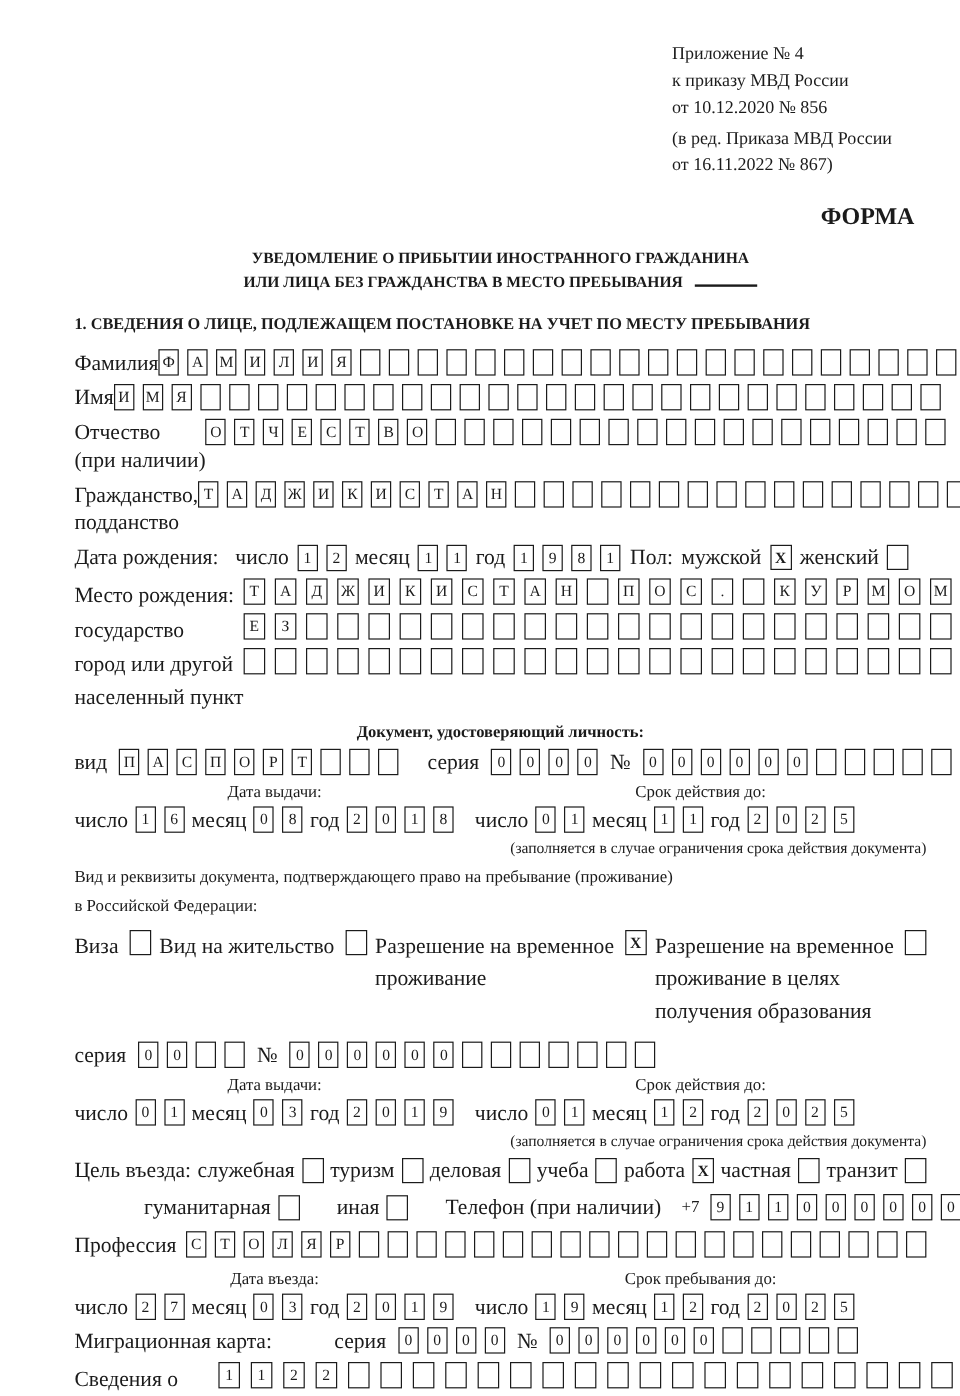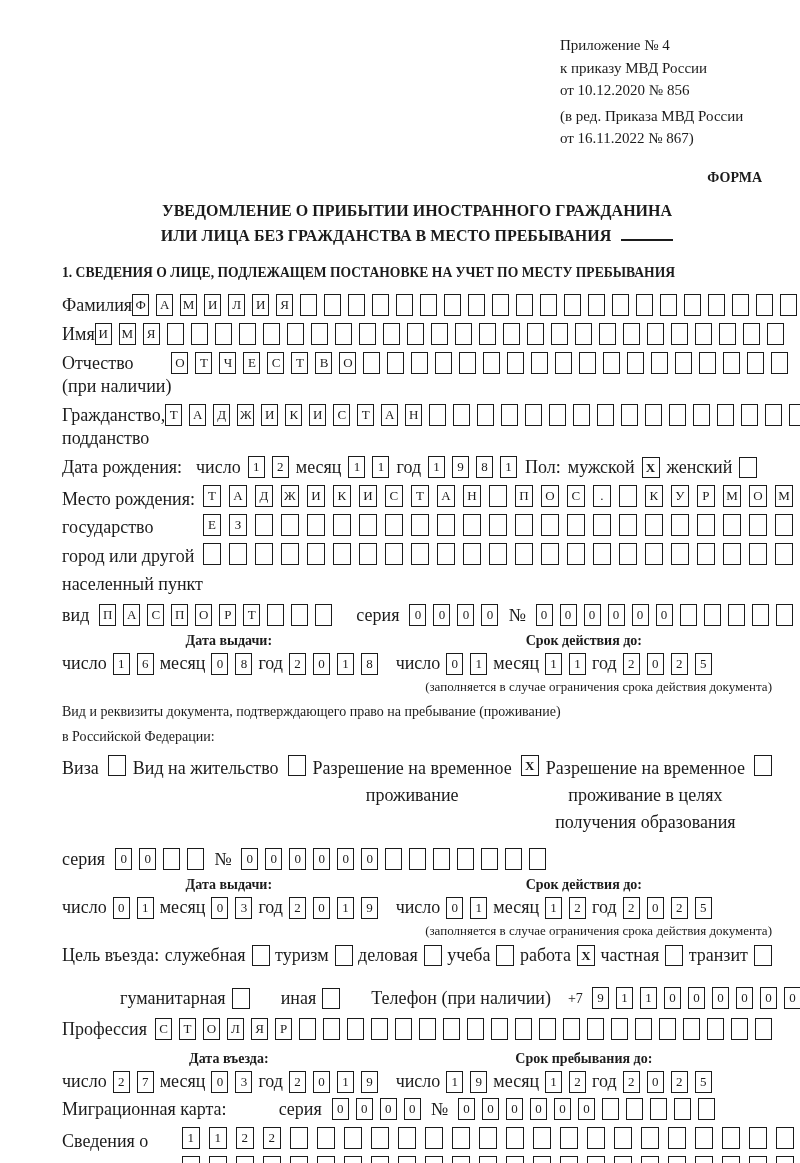--- a/index.html
+++ b/index.html
@@ -3,23 +3,23 @@
 <meta charset="utf-8">
 <style>
   html,body{margin:0;padding:0;}
   body{width:800px;height:1163px;background:#ffffff;color:#1b1b1b;
        font-family:"Liberation Serif","DejaVu Serif",serif;overflow:hidden;}
   .page{padding:34px 28px 0 62px;width:710px;}
   .ml{white-space:pre-line;}
   
   .hdr{margin-left:auto;width:212px;font-size:15px;line-height:1.5;}
   .hdr .rev{margin-top:3px;}
-  .forma{font-weight:bold;text-align:right;padding-right:10px;font-size:14px;margin:20px 0 12px;}
-  
-  .title{text-align:center;font-weight:bold;font-size:16px;line-height:1.6;margin-bottom:16px;}
+  .forma{font-weight:bold;text-align:right;padding-right:10px;font-size:20px;margin:20px 0 12px;}
+  
+  .title{text-align:center;font-weight:bold;font-size:13px;line-height:1.6;margin-bottom:16px;}
   .uline{display:inline-block;width:52px;border-bottom:2px solid #1b1b1b;margin-left:10px;}
   .sec{font-weight:bold;font-size:13.6px;margin-bottom:13px;}
   
   .row{display:flex;align-items:flex-start;margin-bottom:6px;}
   .lbl{font-size:18px;line-height:23px;flex:none;}
   .cells{display:flex;gap:7px;margin-left:auto;flex:none;}
   .cells.nil{margin-left:0;}
   .cell{width:15px;height:20px;border:1.6px solid #1b1b1b;text-align:center;
         line-height:20px;font-size:13px;flex:none;background:#fff;}
   .cb{width:16px;height:19px;border:1.6px solid #1b1b1b;display:inline-block;text-align:center;
@@ -35,30 +35,30 @@
   .grid .cells{gap:8px;margin-left:0;}
   .grid .cell{width:16px;}
   .grid.wide .cells{gap:9px;}
   
   .center-b{text-align:center;font-weight:bold;font-size:13.8px;margin:2px 0 6px;}
   
   .dp{display:flex;margin-bottom:5px;}
   .dp-col{flex:none;}
   .dp-col.left{width:47%;}
   .dp-col.right{width:53%;}
-  .dp-head{text-align:center;font-size:14px;margin-bottom:3px;font-weight:bold;}
+  .dp-head{text-align:center;font-size:14px;margin-bottom:3px;}
   .dp-row{display:flex;align-items:center;gap:6px;}
   .dp-note{font-size:13px;text-align:right;margin-top:4px;}
   .intro{font-size:14px;line-height:1.75;}
   
   .opts{display:flex;align-items:flex-start;justify-content:space-between;margin:6px 0 12px;}
   .opt{display:flex;align-items:flex-start;gap:9px;}
-  .opt .lbl{text-align:center;line-height:1.5;}
-  
-  .prow{display:flex;align-items:center;justify-content:space-between;margin-bottom:20px;}
+  .opt .lbl{line-height:1.5;}
+  
+  .prow{display:flex;align-items:center;justify-content:space-between;margin-bottom:8px;}
   .pitem{display:flex;align-items:center;gap:6px;}
   .prow2{display:flex;align-items:flex-start;gap:9px;margin:0 0 8px 58px;}
   .phone-pre{font-size:14px;margin-left:8px;}
   .gap40{margin-right:42px;}
   .mt10{margin-top:10px;}
 </style>
 </head>
 <body>
 
 <div class="page">
@@ -327,20 +327,21 @@
           <span class="cell"></span>
           <span class="cell"></span>
           <span class="cell"></span>
           <span class="cell"></span>
           <span class="cell"></span>
           <span class="cell"></span>
         </span>
     </span>
   </div>
 
+  <div class="center-b">Документ, удостоверяющий личность:</div>
 
   <div class="row" style="gap:10px;">
     <span class="lbl">вид</span>
     <span class="cells nil">
         <span class="cell">П</span>
         <span class="cell">А</span>
         <span class="cell">С</span>
         <span class="cell">П</span>
         <span class="cell">О</span>
         <span class="cell">Р</span>

